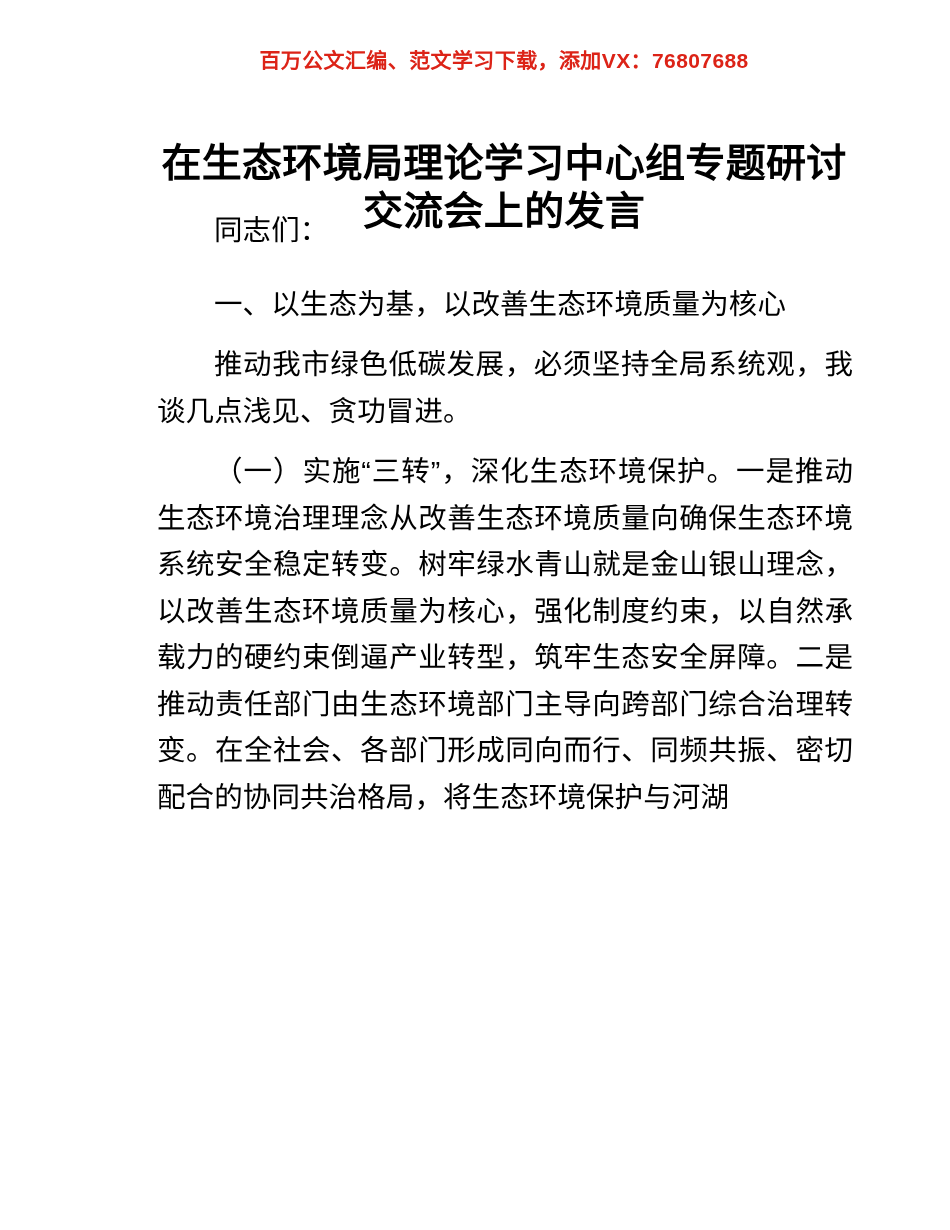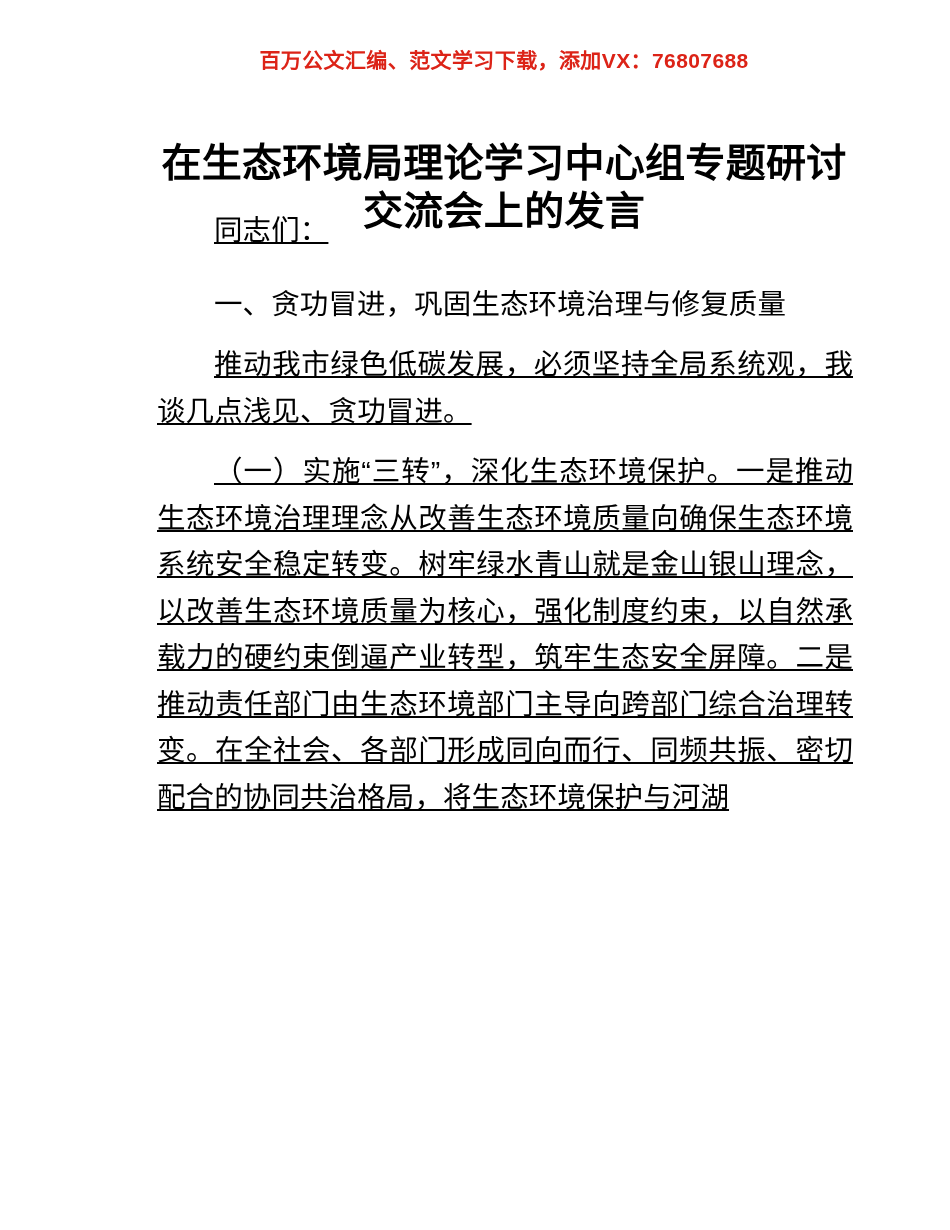--- a/index.html
+++ b/index.html
@@ -58,21 +58,20 @@
   }
   .para {
     font-size: 28.5px;
     line-height: 46.5px;
     text-align: justify;
     text-justify: inter-ideograph;
     text-align-last: left;
     margin: 0;
     letter-spacing: 0.1px;
     word-break: break-all;
-    text-decoration: underline;
   }
   .para.indent {
     text-indent: 57px;
   }
   .para.salutation {
     text-indent: 57px;
   }
   .heading-1 {
     font-size: 28.5px;
     line-height: 46.5px;
@@ -94,21 +93,21 @@
 
   <div class="body-block">
 
     <p class="para salutation">同志们：</p>
 
     <div class="gap-sm"></div>
 
 
     <div class="gap-md"></div>
 
-    <p class="heading-1">一、贪功冒进，巩固生态环境治理与修复质量</p>
+    <p class="heading-1">一、以生态为基，以改善生态环境质量为核心</p>
 
     <div class="gap-md"></div>
 
     <p class="para indent">推动我市绿色低碳发展，必须坚持全局系统观，我谈几点浅见、贪功冒进。</p>
 
     <div class="gap-md"></div>
 
     <p class="para indent">（一）实施“三转”，深化生态环境保护。一是推动生态环境治理理念从改善生态环境质量向确保生态环境系统安全稳定转变。树牢绿水青山就是金山银山理念，以改善生态环境质量为核心，强化制度约束，以自然承载力的硬约束倒逼产业转型，筑牢生态安全屏障。二是推动责任部门由生态环境部门主导向跨部门综合治理转变。在全社会、各部门形成同向而行、同频共振、密切配合的协同共治格局，将生态环境保护与河湖</p>
 
   </div>

